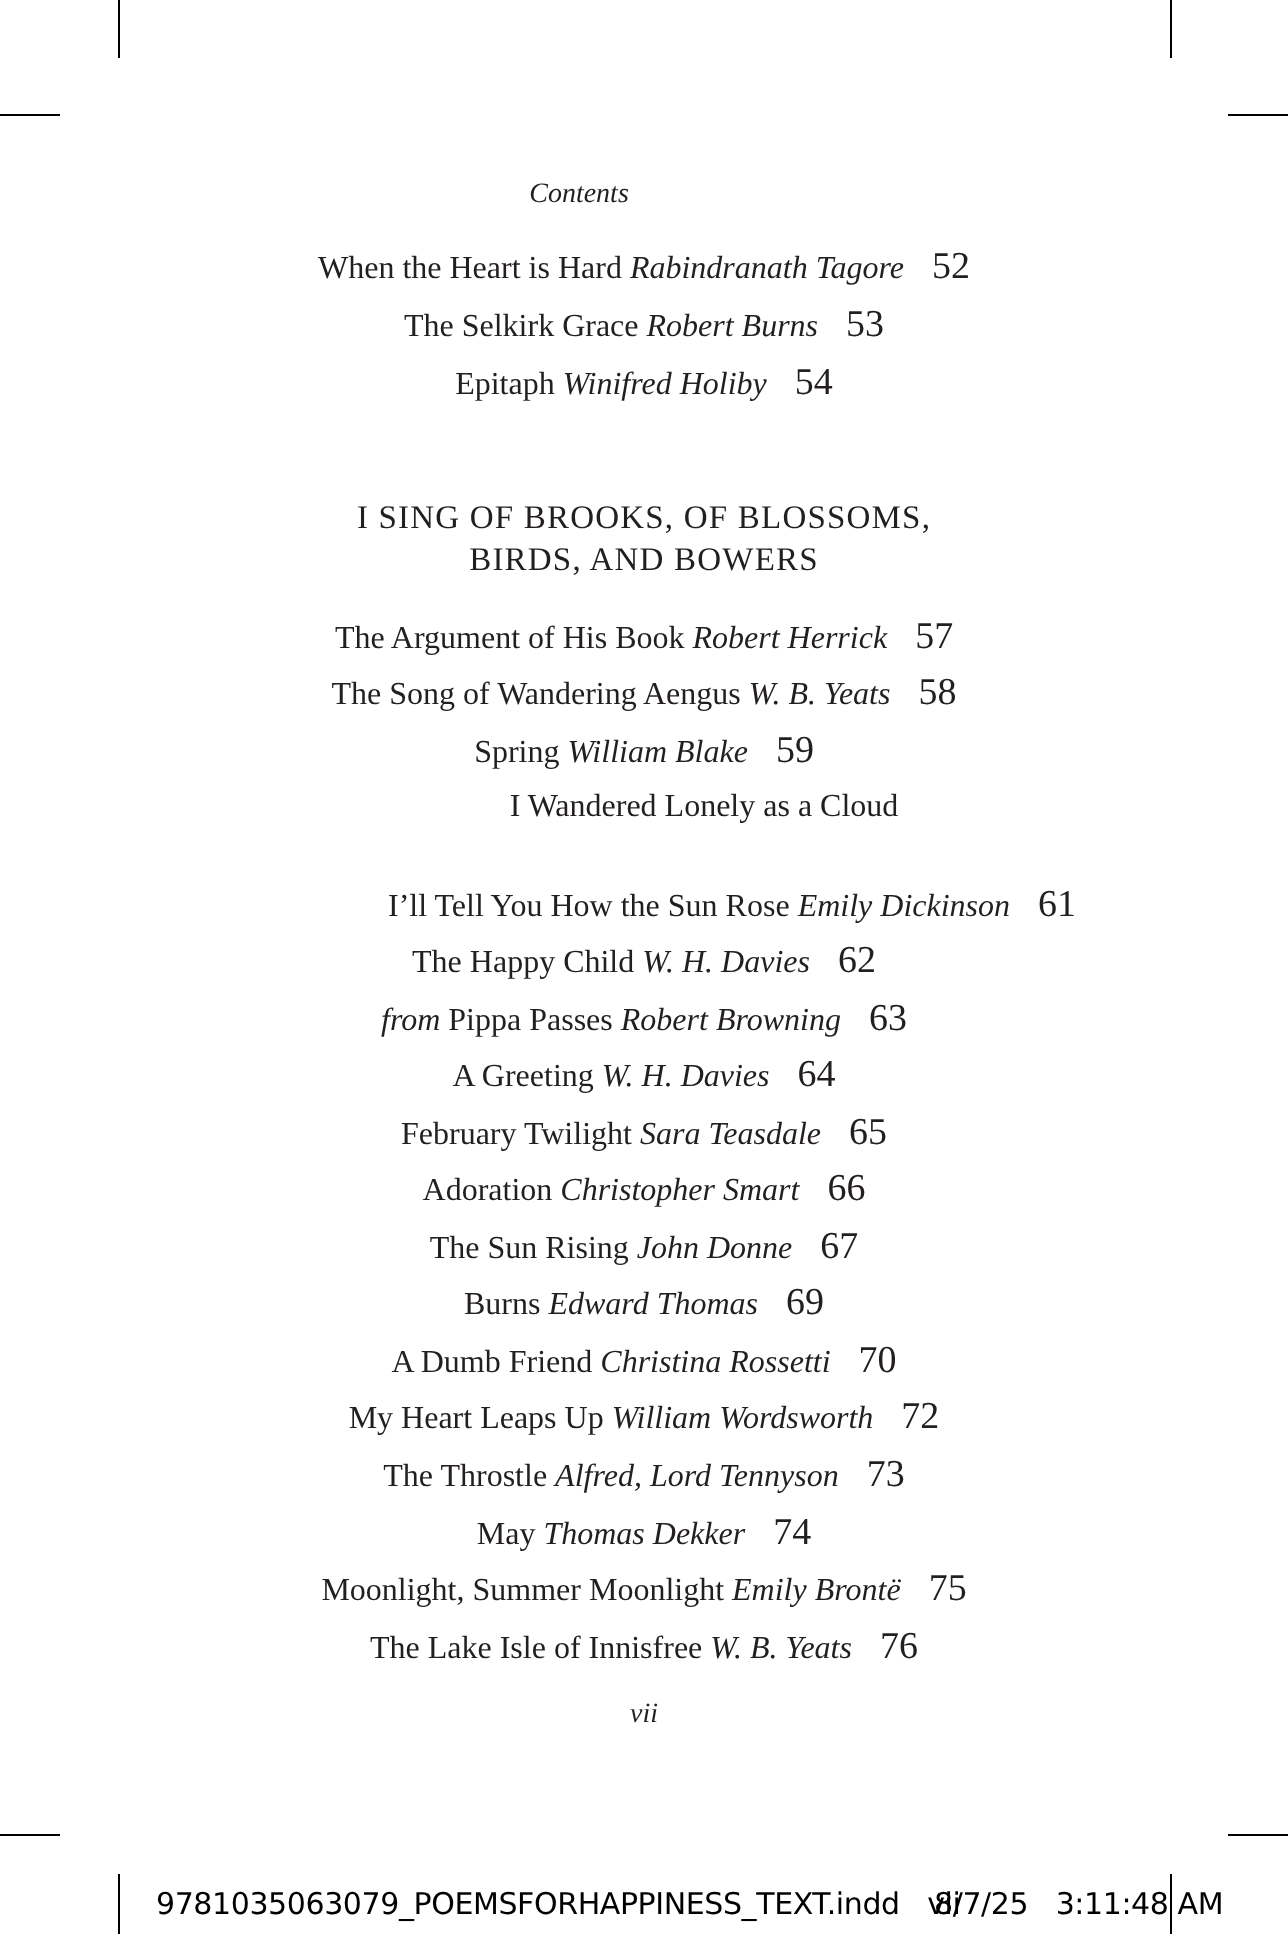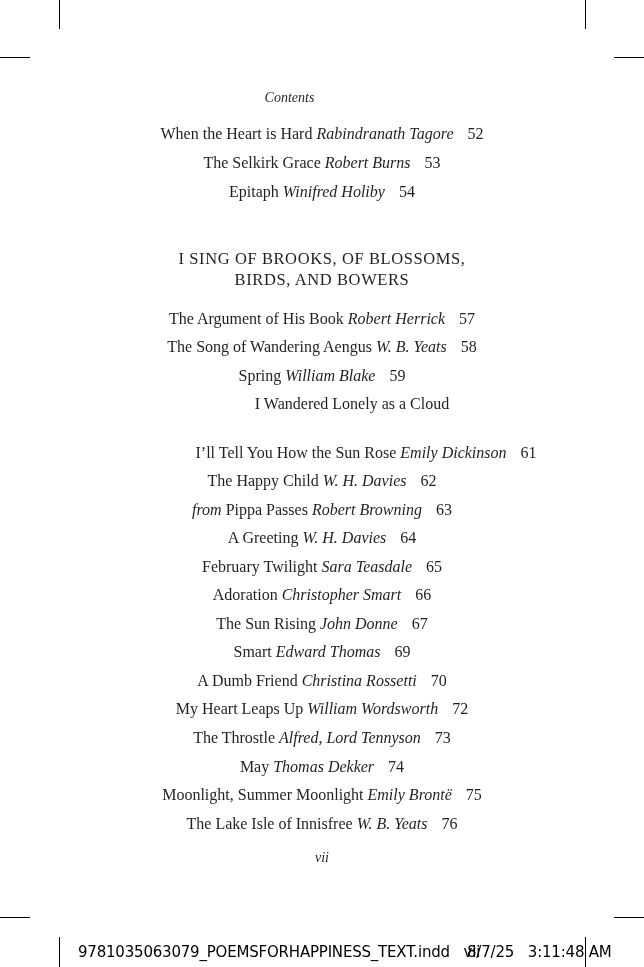--- a/index.html
+++ b/index.html
@@ -5,21 +5,21 @@
   html, body { margin: 0; padding: 0; background: #ffffff; }
   body { width: 644px; height: 967px; position: relative; overflow: hidden;
          font-family: "Liberation Serif", "DejaVu Serif", serif; color: #231f20; }
   .crop-v { position: absolute; width: 1px; background: #000; }
   .crop-h { position: absolute; height: 1px; background: #000; }
   .running-head { position: absolute; top: 90px; left: 0; width: 579px; text-align: center;
                   font-style: italic; font-size: 14px; }
   .toc { position: absolute; left: 0; width: 644px; text-align: center; }
   .entry { font-size: 16px; line-height: 20px; white-space: nowrap; }
   .entry .author { font-style: italic; }
-  .entry .page { margin-left: 14px; font-size: 16px; }
+  .entry .page { margin-left: 14px; font-size: 19px; }
   .entry .prefix { font-style: italic; }
   .section-title { position: absolute; left: 0; width: 644px; text-align: center;
                    font-size: 16.5px; line-height: 20px; letter-spacing: 0.6px; }
   .folio { position: absolute; top: 850px; left: 0; width: 644px; text-align: center;
            font-style: italic; font-size: 14px; }
   .slug { position: absolute; top: 943px; font-family: "DejaVu Sans", sans-serif; font-size: 15px; color: #000; letter-spacing: -0.2px; }
 </style>
 </head>
 <body>
 
@@ -74,21 +74,21 @@
 <div class="toc" style="top:557px;">
   <div class="entry"><span>February Twilight</span> <span class="author">Sara Teasdale</span><span class="page">65</span></div>
 </div>
 <div class="toc" style="top:585px;">
   <div class="entry"><span>Adoration</span> <span class="author">Christopher Smart</span><span class="page">66</span></div>
 </div>
 <div class="toc" style="top:614px;">
   <div class="entry"><span>The Sun Rising</span> <span class="author">John Donne</span><span class="page">67</span></div>
 </div>
 <div class="toc" style="top:642px;">
-  <div class="entry"><span>Smart</span> <span class="author">Edward Thomas</span><span class="page">69</span></div>
+  <div class="entry"><span>Burns</span> <span class="author">Edward Thomas</span><span class="page">69</span></div>
 </div>
 <div class="toc" style="top:671px;">
   <div class="entry"><span>A Dumb Friend</span> <span class="author">Christina Rossetti</span><span class="page">70</span></div>
 </div>
 <div class="toc" style="top:699px;">
   <div class="entry"><span>My Heart Leaps Up</span> <span class="author">William Wordsworth</span><span class="page">72</span></div>
 </div>
 <div class="toc" style="top:728px;">
   <div class="entry"><span>The Throstle</span> <span class="author">Alfred, Lord Tennyson</span><span class="page">73</span></div>
 </div>

